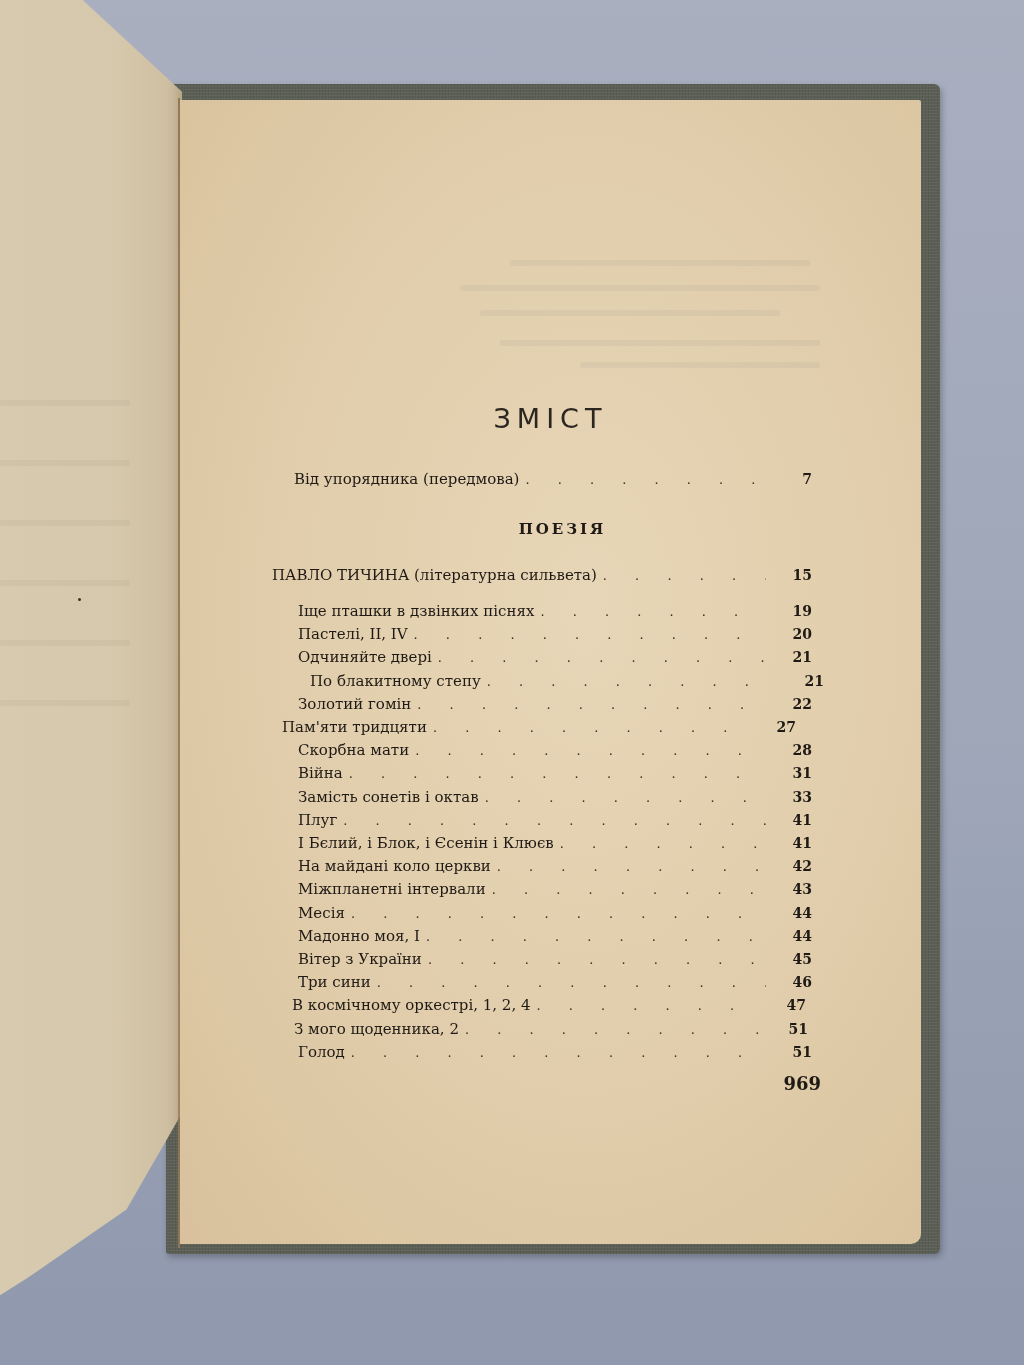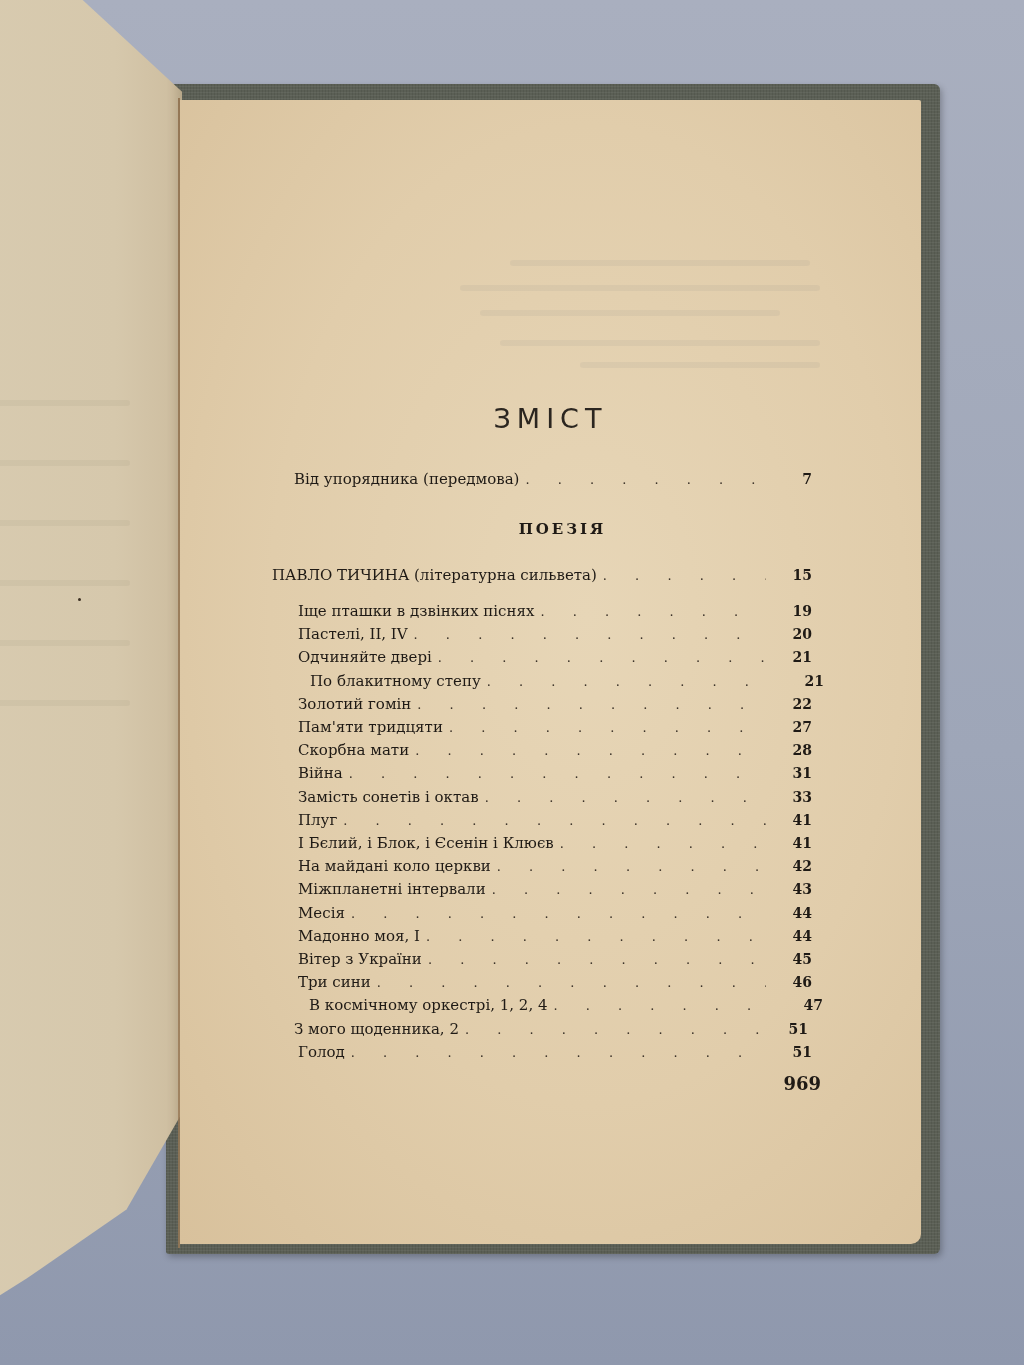--- a/index.html
+++ b/index.html
@@ -127,21 +127,21 @@
       <div class="entry" style="left: 118px; top: 571.6px; width: 514px; margin-left: 12px;">
         <span class="label">По блакитному степу</span>
         <span class="dots">. . . . . . . . . . . . . . . . . . . . . . . . . . . . . . . . . . . . . . . .</span>
         <span class="page">21</span>
       </div>
       <div class="entry" style="left: 118px; top: 594.8px; width: 514px;">
         <span class="label">Золотий гомін</span>
         <span class="dots">. . . . . . . . . . . . . . . . . . . . . . . . . . . . . . . . . . . . . . . .</span>
         <span class="page">22</span>
       </div>
-      <div class="entry" style="left: 118px; top: 618px; width: 514px; justify-content: flex-end;">
+      <div class="entry" style="left: 102px; top: 618px; width: 514px; justify-content: flex-end;">
         <span class="label">Пам'яти тридцяти</span>
         <span class="dots">. . . . . . . . . . . . . . . . . . . . . . . . . . . . . . . . . . . . . . . .</span>
         <span class="page">27</span>
       </div>
       <div class="entry" style="left: 118px; top: 641.2px; width: 514px;">
         <span class="label">Скорбна мати</span>
         <span class="dots">. . . . . . . . . . . . . . . . . . . . . . . . . . . . . . . . . . . . . . . .</span>
         <span class="page">28</span>
       </div>
       <div class="entry" style="left: 118px; top: 664.4px; width: 514px; justify-content: space-between;">
@@ -187,21 +187,21 @@
       <div class="entry" style="left: 118px; top: 850px; width: 514px;">
         <span class="label">Вітер з України</span>
         <span class="dots">. . . . . . . . . . . . . . . . . . . . . . . . . . . . . . . . . . . . . . . .</span>
         <span class="page">45</span>
       </div>
       <div class="entry" style="left: 118px; top: 873.2px; width: 514px;">
         <span class="label">Три сини</span>
         <span class="dots">. . . . . . . . . . . . . . . . . . . . . . . . . . . . . . . . . . . . . . . .</span>
         <span class="page">46</span>
       </div>
-      <div class="entry" style="left: 129px; top: 896.4px; width: 514px;">
+      <div class="entry" style="left: 112px; top: 896.4px; width: 514px;">
         <span class="label">В космічному оркестрі, 1, 2, 4</span>
         <span class="dots">. . . . . . . . . . . . . . . . . . . . . . . . . . . . . . . . . . . . . . . .</span>
         <span class="page">47</span>
       </div>
       <div class="entry" style="left: 114px; top: 919.6px; width: 514px; justify-content: space-between;">
         <span class="label">З мого щоденника, 2</span>
         <span class="dots">. . . . . . . . . . . . . . . . . . . . . . . . . . . . . . . . . . . . . . . .</span>
         <span class="page">51</span>
       </div>
       <div class="entry" style="left: 118px; top: 942.8px; width: 514px;">

